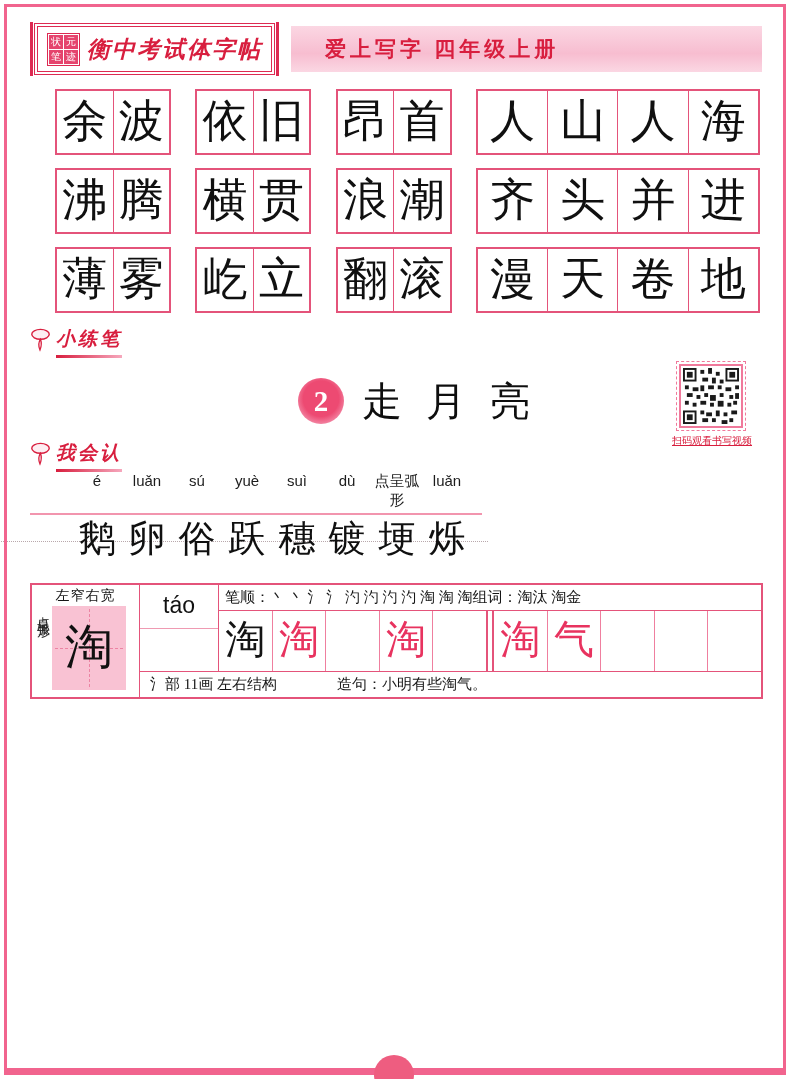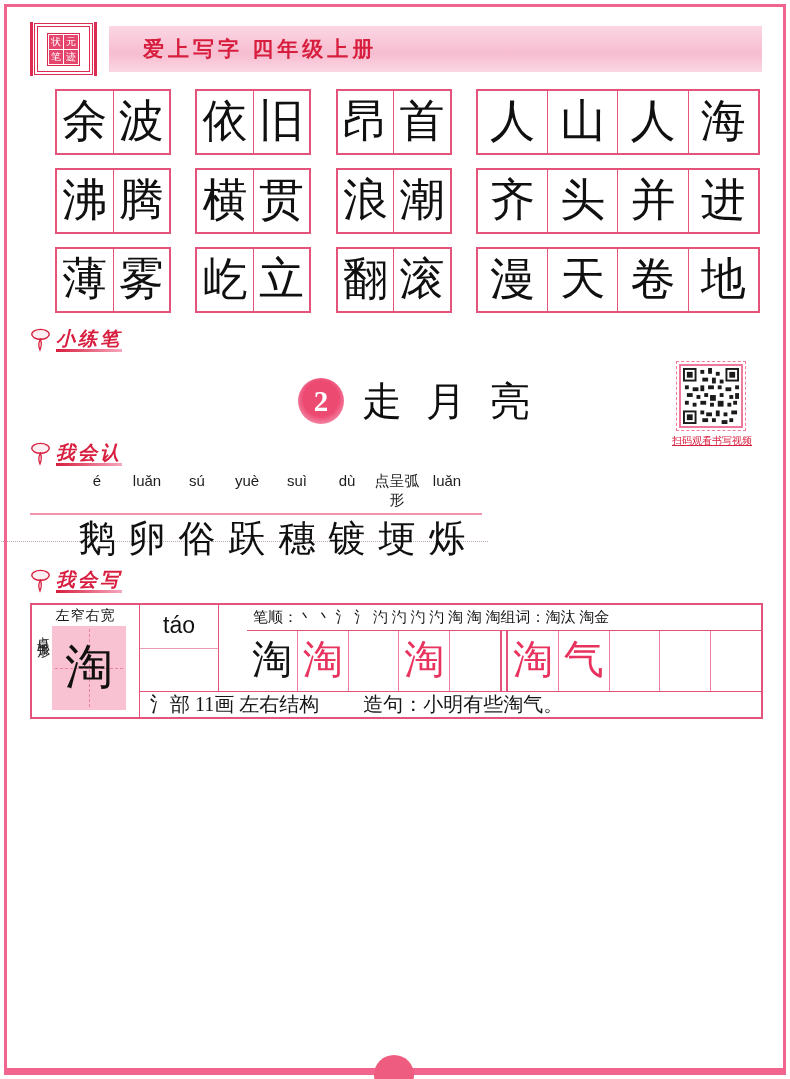--- a/index.html
+++ b/index.html
@@ -28,21 +28,21 @@
   .wgroup{display:flex;border:2px solid #e4537a;height:62px;background:#fff;}
   .wg2{width:112px;} .wg4{width:280px;}
   .wcell{flex:1;position:relative;text-align:center;font-size:45px;line-height:60px;color:#101010;}
   .wcell + .wcell{border-left:1.5px solid #e4537a;}
   .wcell::before{content:"";position:absolute;z-index:-1;left:50%;top:2px;bottom:2px;border-left:1px dashed #f2a9bf;}
   .wcell::after{content:"";position:absolute;z-index:-1;top:50%;left:2px;right:2px;border-top:1px dashed #f2a9bf;}
 
   
   .section-label{display:flex;align-items:flex-start;gap:5px;margin-top:6px;height:30px;}
   .pin-icon{flex:0 0 auto;margin-top:2px;}
-  .label-text{color:#d81e3e;font-size:19px;font-weight:bold;font-style:italic;letter-spacing:3px;padding-bottom:0;
+  .label-text{color:#d81e3e;font-size:19px;font-weight:bold;font-style:italic;letter-spacing:3px;padding-bottom:6px;
     background:linear-gradient(90deg,#d81e3e,#f6a8bd) no-repeat left bottom / 100% 3px;}
 
   
   .essay{margin-top:4px;border-top:1px solid #f0b4c4;}
   .essay-line{position:relative;height:50px;border-bottom:2px solid #f295ae;font-size:33px;line-height:50px;letter-spacing:4px;color:#141414;}
   .essay-line::after{content:"";position:absolute;z-index:-1;left:0;right:0;top:25px;border-top:1px dotted #b9a8ac;}
   .jl{text-align:justify;text-align-last:justify;}
   .indent{text-indent:72px;}
 
   
@@ -58,50 +58,50 @@
 
   
   .recog{width:452px;margin-top:2px;}
   .pin-row{display:flex;padding-left:42px;border-bottom:2px solid #f295ae;padding-bottom:3px;font-family:"Liberation Sans",sans-serif;}
   .pin-row span{width:50px;text-align:center;font-size:15px;color:#1c1c1c;}
   .rchar-row{display:flex;padding-left:42px;position:relative;height:46px;}
   .rchar-row::after{content:"";position:absolute;z-index:-1;left:-40px;right:-6px;top:26px;border-top:1px dotted #b9a8ac;}
   .rchar-row span{width:50px;text-align:center;font-size:37px;line-height:48px;color:#101010;}
 
   
-  .wtable{margin-top:6px;width:729px;border:2px solid #e4537a;display:flex;height:112px;background:#fff;}
+  .wtable{margin-top:22px;width:729px;border:2px solid #e4537a;display:flex;height:112px;background:#fff;}
   .t-col1{width:101px;border-right:1.5px solid #e4537a;padding:2px 3px 0 3px;}
   .t-hint{text-align:center;font-size:14px;letter-spacing:1px;line-height:18px;}
   .t-col1-body{display:flex;margin-top:1px;}
   .t-vhint{writing-mode:vertical-rl;text-orientation:upright;font-size:13px;line-height:16px;letter-spacing:3px;height:84px;color:#222;}
   .t-model{width:74px;height:84px;background:#f9c2d3;position:relative;text-align:center;font-size:48px;line-height:82px;color:#101010;margin-left:1px;}
   .t-model::before{content:"";position:absolute;z-index:0;left:50%;top:3px;bottom:3px;border-left:1px dashed #ec83a3;}
   .t-model::after{content:"";position:absolute;z-index:0;top:50%;left:3px;right:3px;border-top:1px dashed #ec83a3;}
   .t-model b{position:relative;z-index:1;font-weight:normal;}
   .t-right{flex:1;display:flex;flex-direction:column;}
-  .t-main{flex:1;display:flex;gap:28px;}
+  .t-main{flex:1;display:flex;}
   .t-pinyin-col{width:78px;border-right:1.5px solid #e4537a;display:flex;flex-direction:column;}
   .t-pgrid{flex:1;position:relative;text-align:center;font-family:"Liberation Sans",sans-serif;font-size:23px;line-height:40px;color:#111;}
   .t-pgrid::before{content:"";position:absolute;z-index:-1;left:3px;right:3px;top:33%;border-top:1px dashed #f0a0b8;}
   .t-pgrid::after{content:"";position:absolute;z-index:-1;left:3px;right:3px;top:66%;border-top:1px dashed #f0a0b8;}
   .t-pgrid + .t-pgrid{border-top:1px solid #ef9ab2;}
   .t-work{flex:1;display:flex;flex-direction:column;}
   .t-stroke-row{height:25px;border-bottom:1.5px solid #e4537a;display:flex;align-items:center;padding:0 8px 0 6px;font-size:15px;white-space:nowrap;}
   .t-stroke-row .lbl{color:#151515;}
   .t-cells{flex:1;display:flex;}
   .t-group{flex:1;display:flex;}
   .t-group + .t-group{margin-left:4px;border-left:2px solid #e4537a;}
   .t-group:first-child{border-right:2px solid #e4537a;}
   .t-cell{flex:1;position:relative;text-align:center;font-size:40px;line-height:58px;}
   .t-cell + .t-cell{border-left:1px solid #ef7f9f;}
   .t-cell::before{content:"";position:absolute;z-index:-1;left:50%;top:2px;bottom:2px;border-left:1px dashed #f2a9bf;}
   .t-cell::after{content:"";position:absolute;z-index:-1;top:50%;left:2px;right:2px;border-top:1px dashed #f2a9bf;}
   .t-cell.red{color:#e8335f;}
   .t-cell.black{color:#141414;}
-  .t-bottom{height:25px;border-top:1.5px solid #e4537a;display:flex;align-items:center;font-size:20px;padding-left:10px;gap:44px;white-space:nowrap;}
+  .t-bottom{height:25px;border-top:1.5px solid #e4537a;display:flex;align-items:center;font-size:15px;padding-left:10px;gap:60px;white-space:nowrap;}
 
   
   .page-num-circle{position:absolute;left:374px;bottom:-16px;width:40px;height:40px;border-radius:50%;background:#ee5d80;z-index:7;}
 </style>
 </head>
 <body>
 
 <div class="page-frame"></div>
 
 <div class="content">
@@ -109,20 +109,21 @@
   <div class="header-row">
     <div class="logo-outer">
       <span class="vbar"></span>
       <div class="logo-frame">
         <div class="badge">
           <span>状</span>
           <span>元</span>
           <span>笔</span>
           <span>迹</span>
         </div>
+        <span class="brand">衡中考试体字帖</span>
       </div>
       <span class="vbar"></span>
     </div>
     <div class="edition-strip">
       <span>爱上写字  四年级上册</span>
     </div>
   </div>
 
   <div class="wgrid">
     <div class="wrow">
@@ -280,27 +281,20 @@
       <span>卵</span>
       <span>俗</span>
       <span>跃</span>
       <span>穗</span>
       <span>镀</span>
       <span>埂</span>
       <span>烁</span>
     </div>
   </div>
 
-  <div class="section-label">
-    <svg class="pin-icon" viewBox="0 0 24 27" width="21" height="24">
-      <ellipse cx="12" cy="7" rx="10" ry="5.6" fill="#fdeef2" stroke="#d81e3e" stroke-width="1.6"></ellipse>
-      <path d="M12 12.6 C9.8 16 9.4 20.5 11.4 25 C13 21 13.2 16 12 12.6 Z" fill="none" stroke="#d81e3e" stroke-width="1.5"></path>
-    </svg>
-    <span class="label-text">我会写</span>
-  </div>
 
   <div class="wtable">
     <div class="t-col1">
       <div class="t-hint">左窄右宽</div>
       <div class="t-col1-body">
         <div class="t-vhint">点呈弧形</div>
         <div class="t-model">
           <b>淘</b>
         </div>
       </div>

